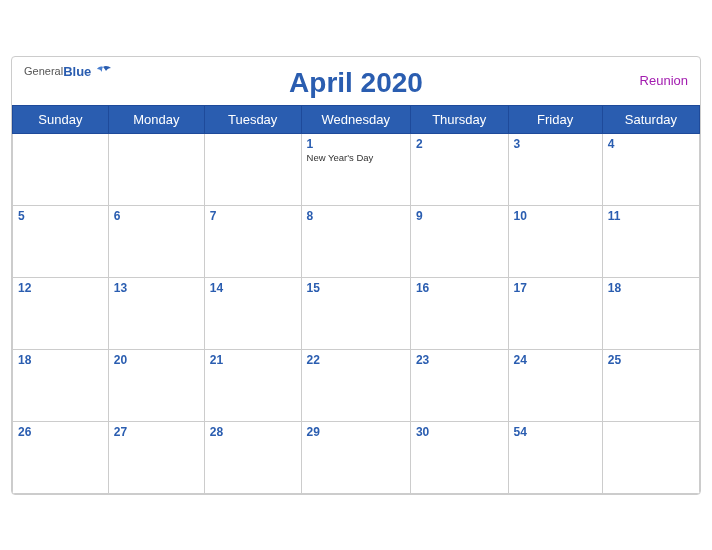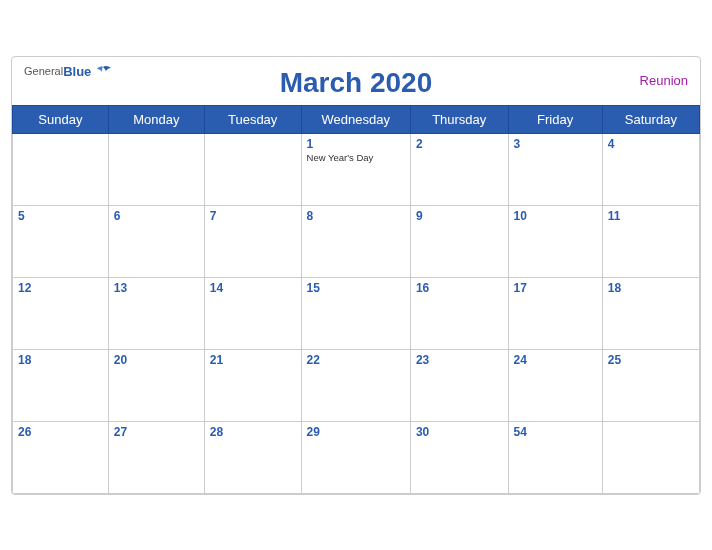--- a/index.html
+++ b/index.html
@@ -119,21 +119,21 @@
             <span class="logo-text-blue">Blue</span>
             <svg width="20" height="16" viewBox="0 0 20 16">
               <path d="M10 2 C12 0, 16 1, 18 3 C16 3, 14 4, 13 6 C12 4, 11 3, 10 2Z" fill="#2a5db0"></path>
               <path d="M10 2 C8 1, 5 2, 4 4 C6 4, 8 5, 9 7 C9 5, 9 3, 10 2Z" fill="#4a7fd0"></path>
             </svg>
           </div>
         </div>
       </div>
     </div>
 
-    <h1 class="month-title">March 2020</h1>
+    <h1 class="month-title">April 2020</h1>
 
     <div class="region-label">Reunion</div>
   </div>
 
   <table class="calendar-table">
     <thead>
       <tr>
         <th>Sunday</th>
         <th>Monday</th>
         <th>Tuesday</th>

